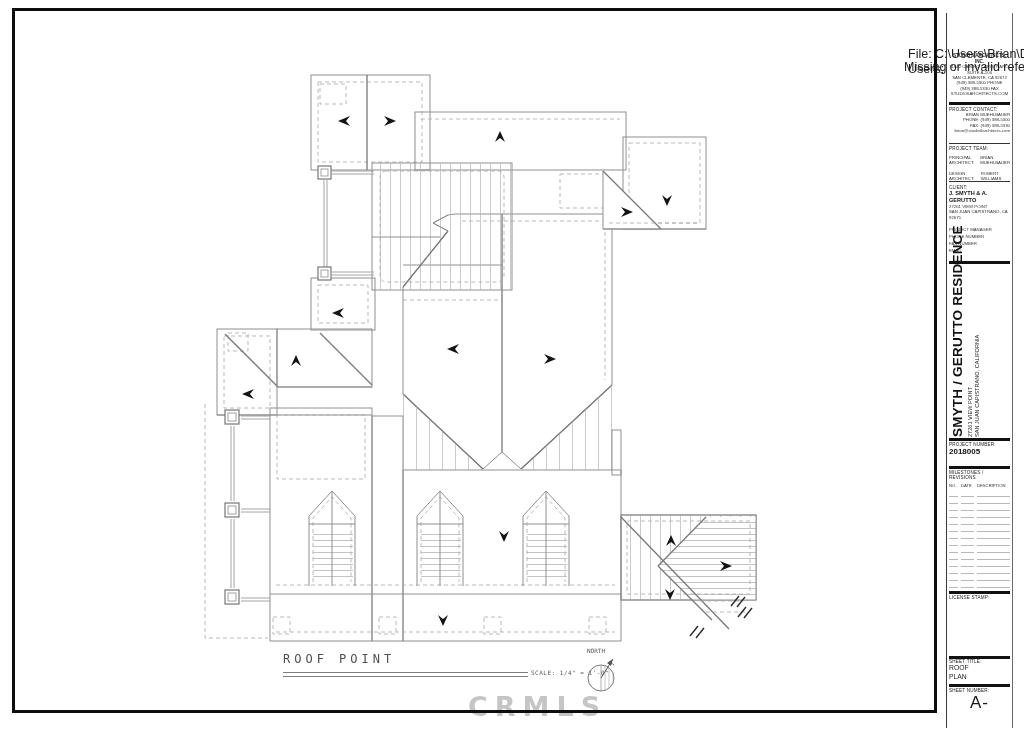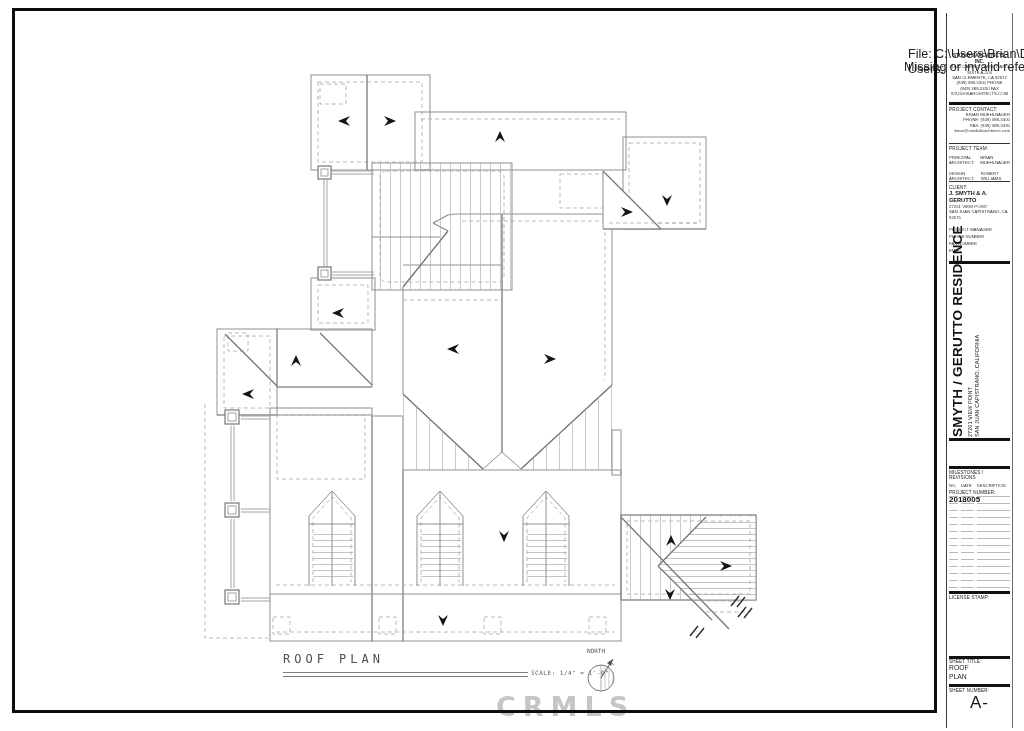--- a/index.html
+++ b/index.html
@@ -11,21 +11,21 @@
   
   #plan-svg{position:absolute;left:0;top:0;z-index:2;}
   
   .cad{font-family:"DejaVu Sans Mono",monospace;color:#4f4f4f;position:absolute;z-index:3;}
   #plan-title{left:283px;top:652px;font-size:12px;letter-spacing:4px;}
   #plan-rule{position:absolute;left:283px;top:672px;width:245px;height:3px;
       border-top:1px solid #7d7d7d;border-bottom:1px solid #7d7d7d;z-index:3;}
   #plan-scale{left:531px;top:669px;font-size:6px;letter-spacing:.5px;color:#5a5a5a;}
   #north-label{left:587px;top:647px;font-size:6px;color:#555;}
   
-  #watermark{position:absolute;left:496px;top:691px;z-index:4;font-size:27px;font-weight:700;
+  #watermark{position:absolute;left:468px;top:691px;z-index:4;font-size:27px;font-weight:700;
       letter-spacing:7px;color:#9f9f9f;opacity:.6;font-family:"DejaVu Sans",sans-serif;}
   
   .ovl{position:absolute;z-index:20;font-size:12.5px;color:#1c1c1c;white-space:nowrap;}
   #ovl-file{left:908px;top:47px;}
   #ovl-sheet{left:908px;top:62px;}
   #ovl-err{left:904px;top:60px;}
   
   #tblock{position:absolute;left:946px;top:13px;width:67px;height:715px;z-index:6;
       border-left:1.5px solid #3a3a3a;border-right:1px solid #6a6a6a;box-sizing:border-box;background:#fff;}
   .tb{position:absolute;left:2px;right:2px;}
@@ -263,21 +263,21 @@
     <line x1="601" y1="665" x2="601" y2="691" stroke="#999" stroke-width=".8"></line>
     <line x1="605" y1="666" x2="605" y2="690" stroke="#b0b0b0" stroke-width=".7"></line>
     <line x1="609" y1="668" x2="609" y2="688" stroke="#b0b0b0" stroke-width=".7"></line>
     <line x1="613" y1="672" x2="613" y2="684" stroke="#b0b0b0" stroke-width=".7"></line>
     <line x1="601" y1="678" x2="613" y2="659" stroke="#555" stroke-width="1"></line>
     <polygon points="613,659 607,663 611,666" fill="#555"></polygon>
     <line x1="609" y1="661" x2="614" y2="665" stroke="#555" stroke-width=".8"></line>
   </g>
 </svg>
 
-<div id="plan-title" class="cad">ROOF PLAN</div>
+<div id="plan-title" class="cad">ROOF POINT</div>
 <div id="plan-rule"></div>
 <div id="plan-scale" class="cad">SCALE: 1/4" = 1'-0"</div>
 <div id="north-label" class="cad">NORTH</div>
 
 <div id="ovl-file" class="ovl">File: C:\Users\Brian\D</div>
 <div id="ovl-sheet" class="ovl">Users:</div>
 <div id="ovl-err" class="ovl">Missing or invalid refe</div>
 
 <div id="tblock">
 
@@ -334,21 +334,21 @@
 
   <div class="vtitle">
     <div class="big">SMYTH / GERUTTO RESIDENCE</div>
     <div class="addr">
       <div>27261 VIEW POINT</div>
       <div>SAN JUAN CAPISTRANO, CALIFORNIA</div>
     </div>
   </div>
 
   <div class="sepT" style="top:425px;"></div>
-  <div class="tb" style="top:429px;margin-top:48px;">
+  <div class="tb" style="top:429px;">
     <div class="lab">PROJECT NUMBER:</div>
     <div class="pnum">2018005</div>
   </div>
 
   <div class="sepT" style="top:453px;"></div>
   <div class="tb" style="top:457px;">
     <div class="lab">MILESTONES / REVISIONS</div>
     <div class="revcols" style="margin-top:3px;">
       <span>NO.</span>
       <span>DATE</span>

